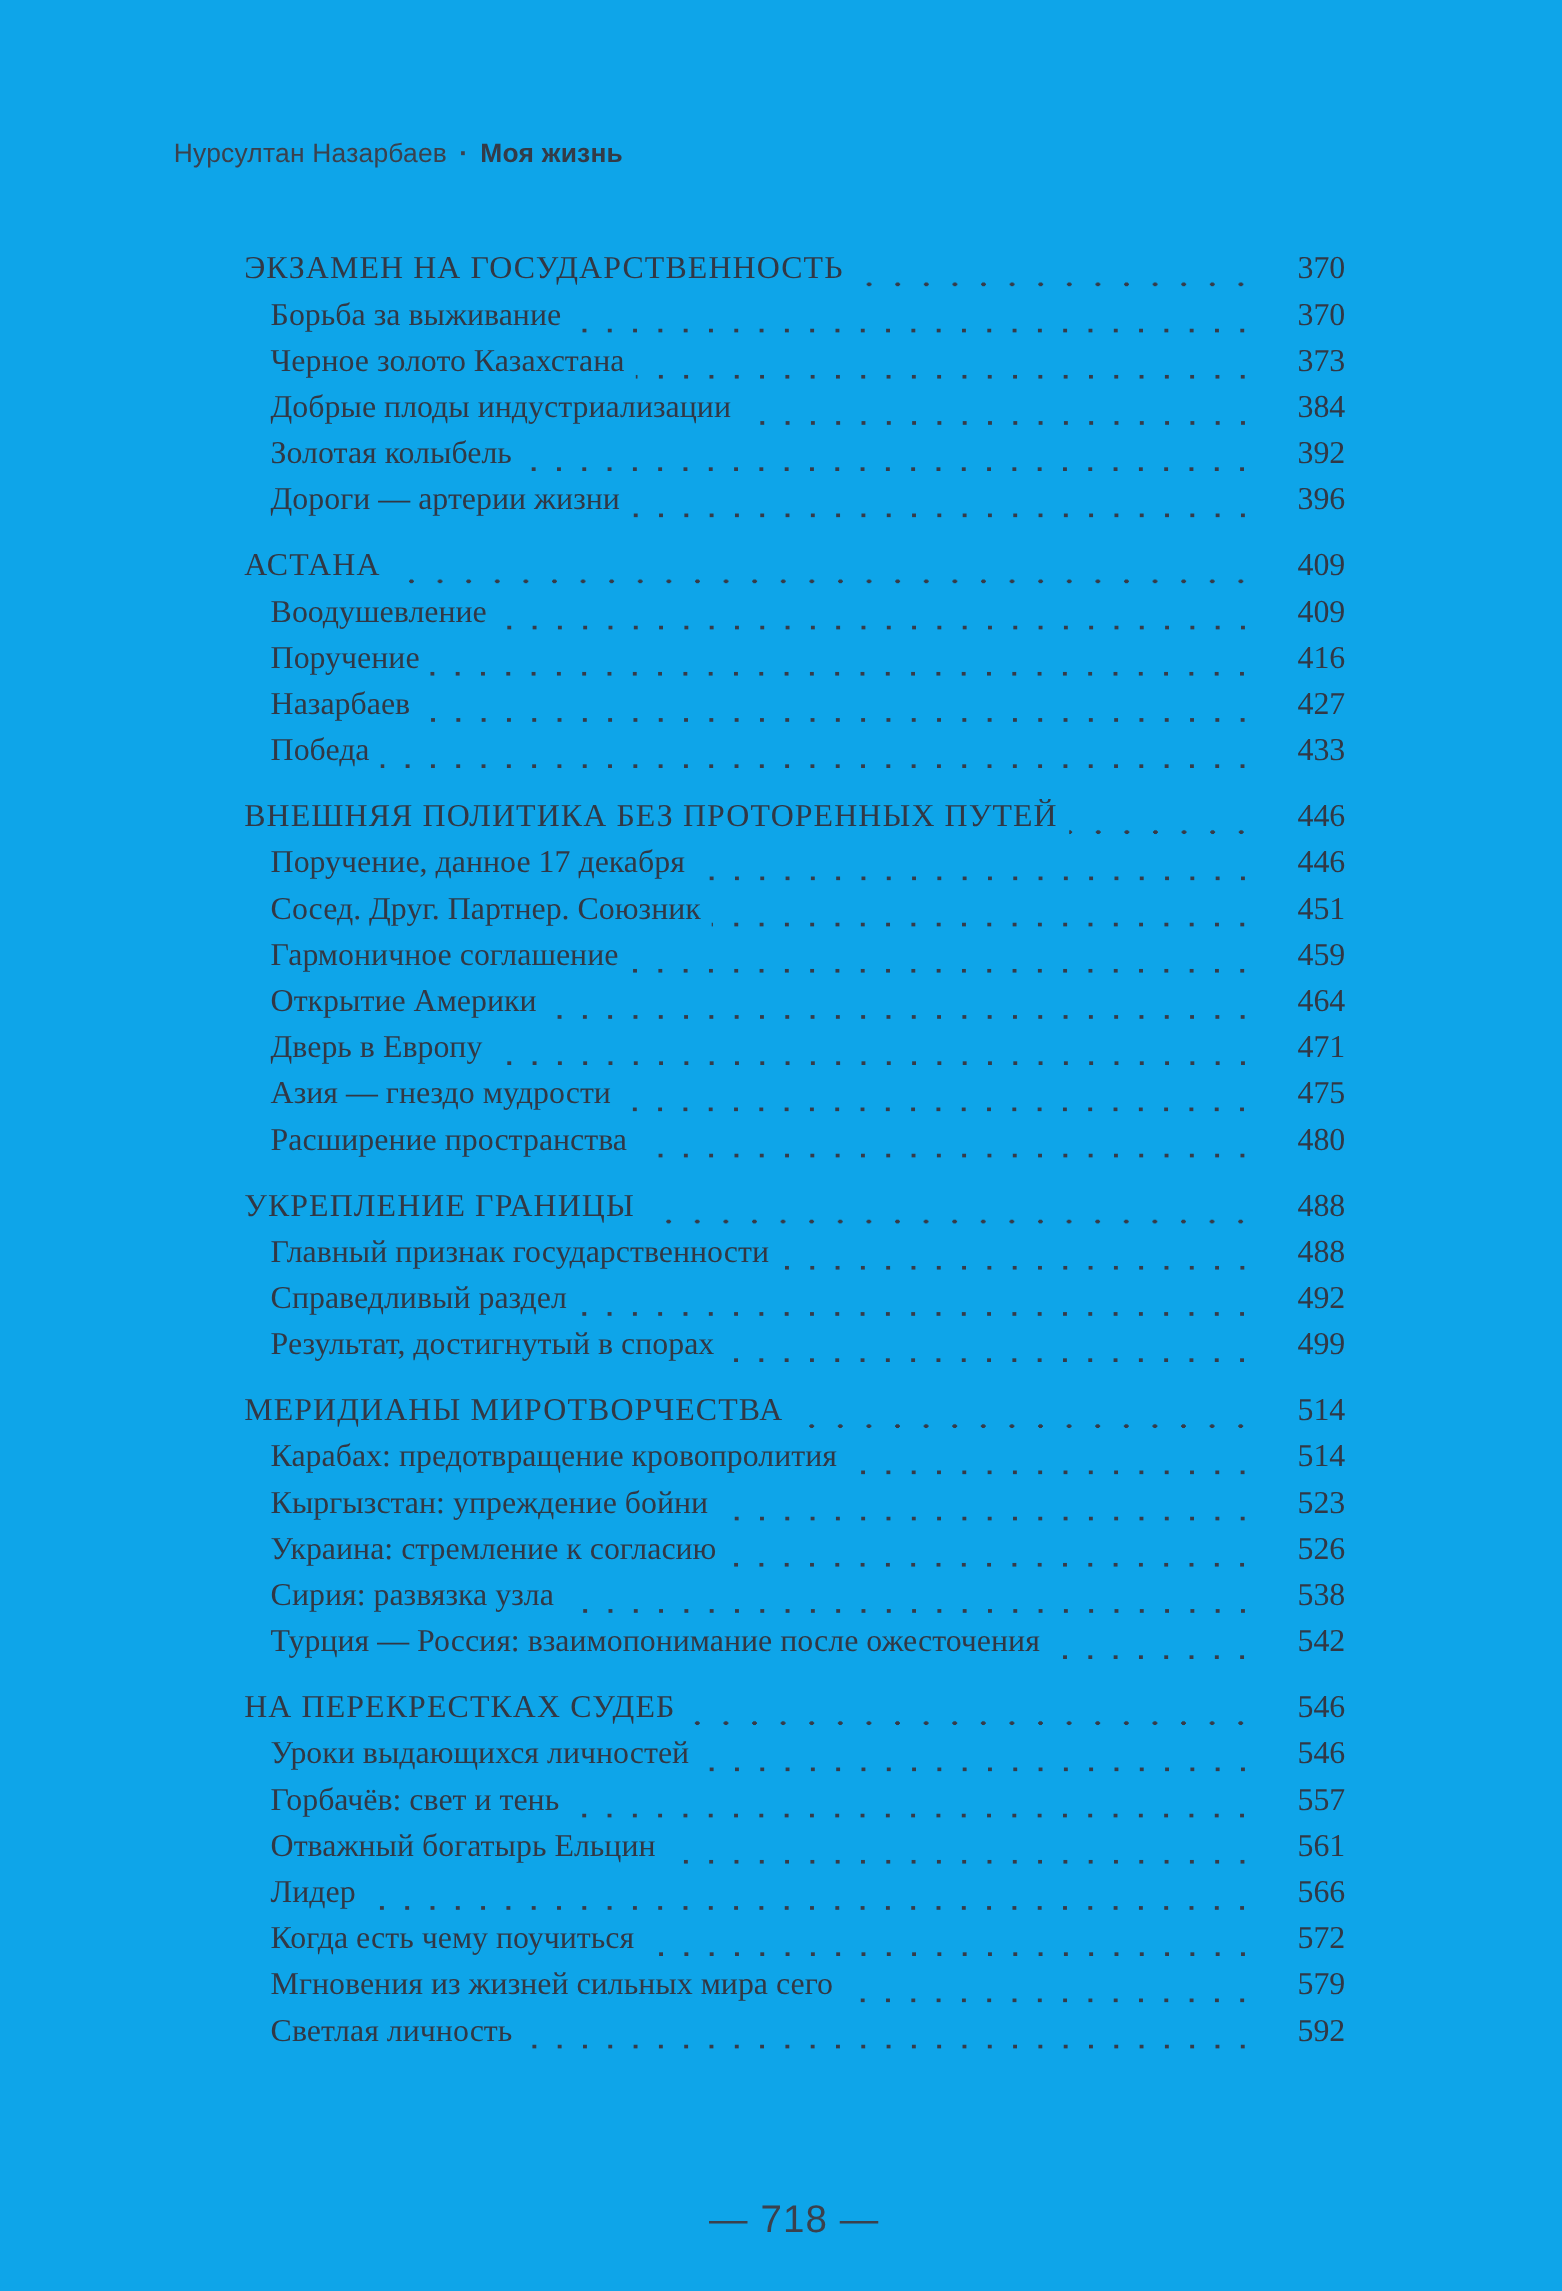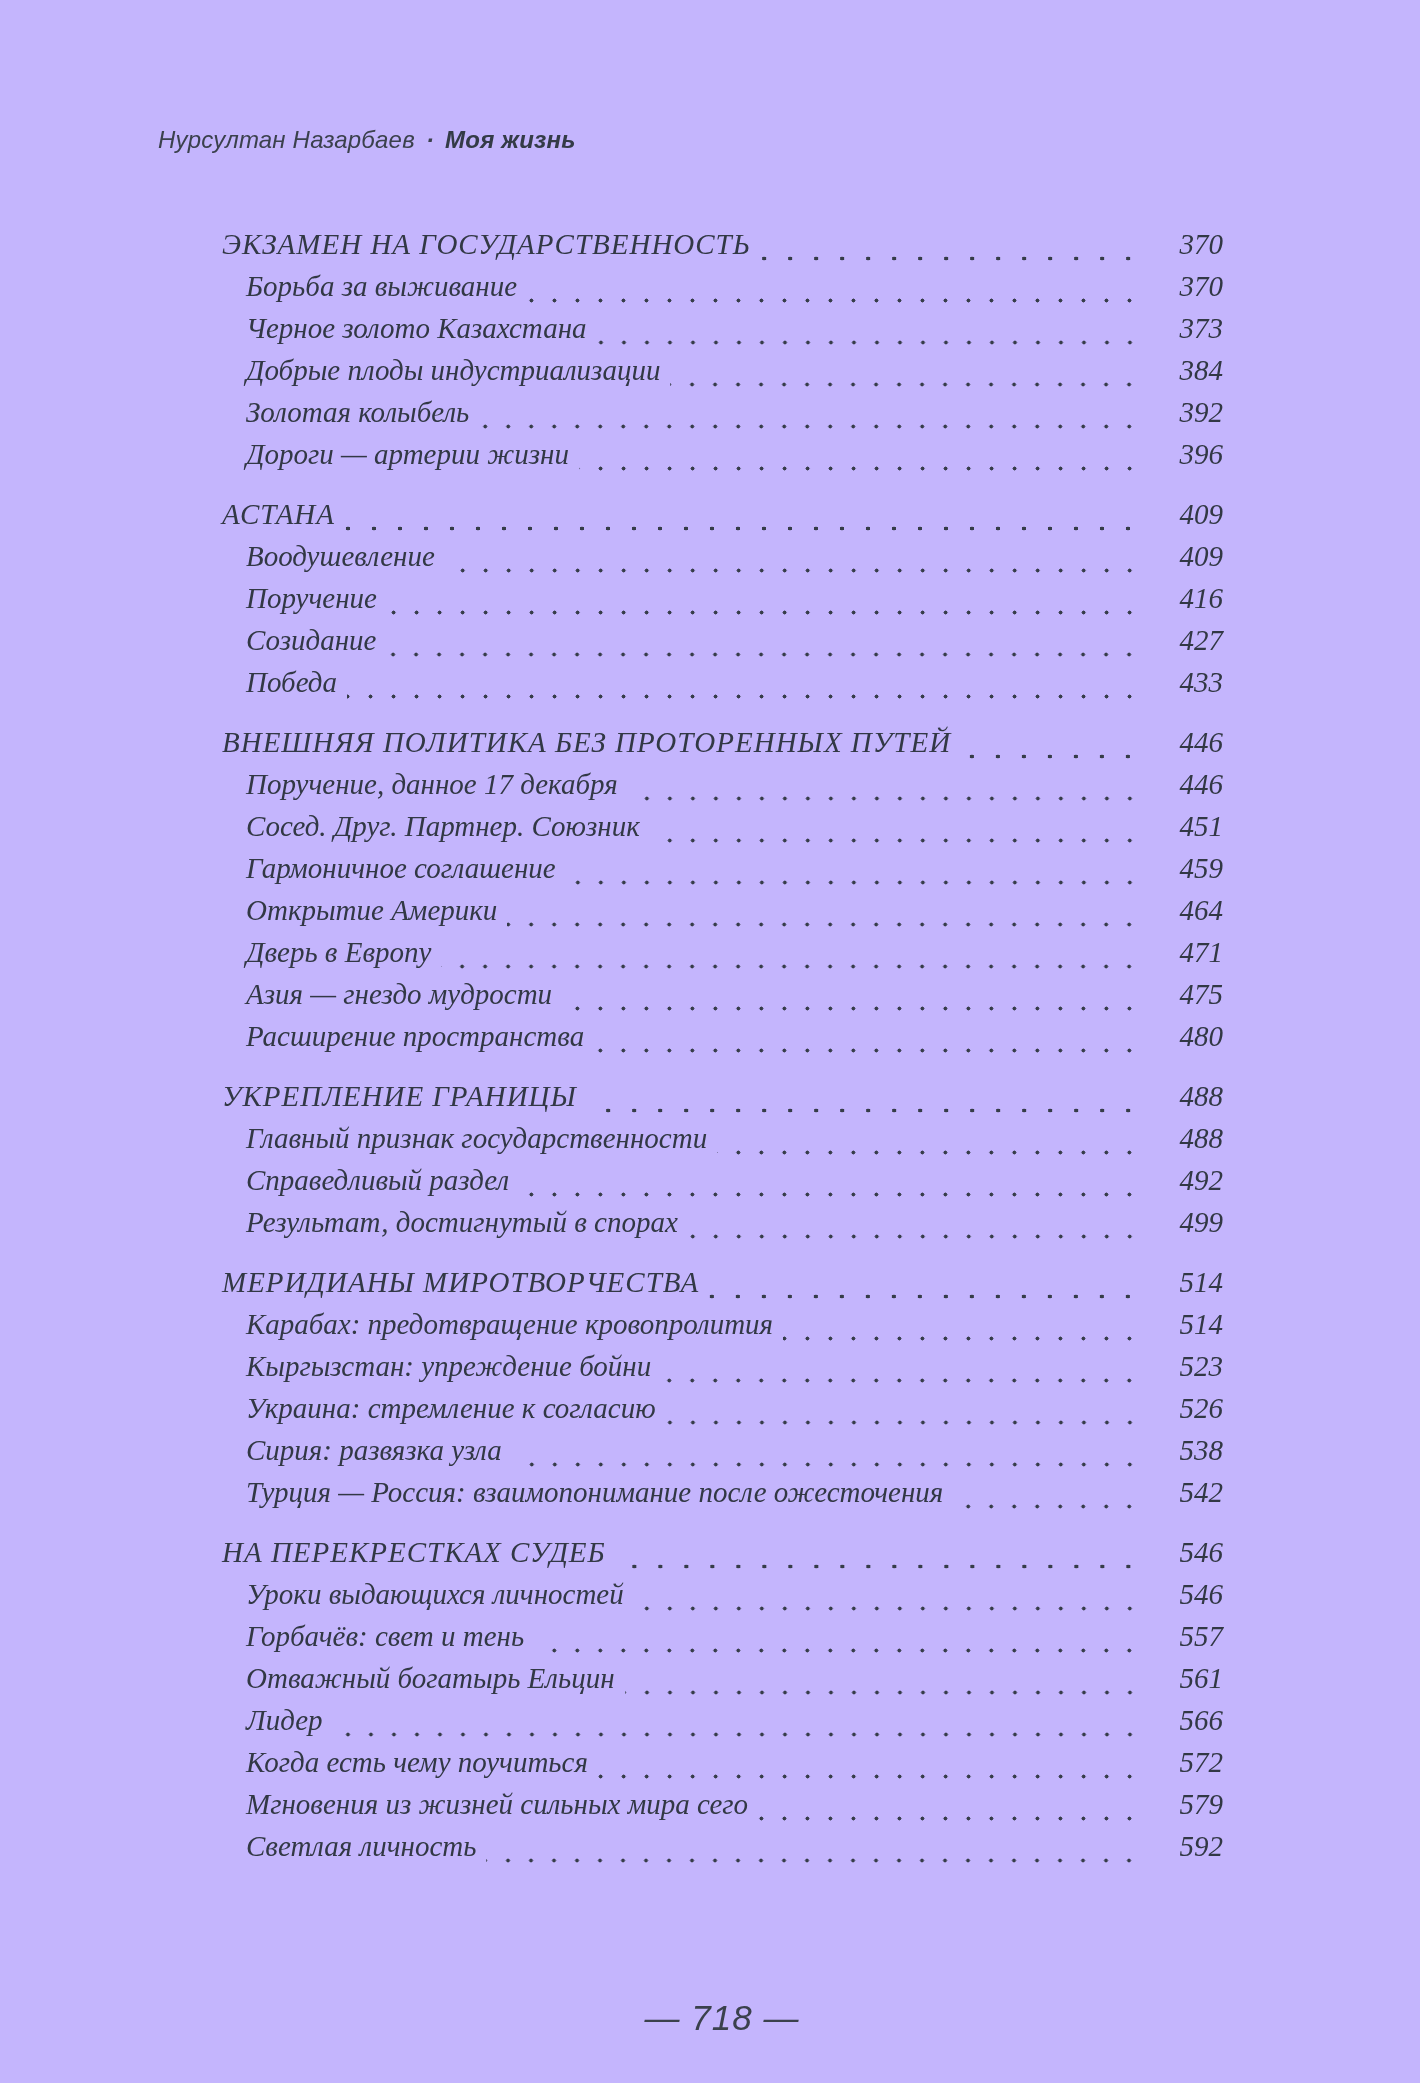--- a/index.html
+++ b/index.html
@@ -9,22 +9,21 @@
   }
   body {
     width: 1420px;
     height: 2083px;
     position: relative;
     overflow: hidden;
   }
   .page {
     position: absolute;
     inset: 0;
-    background: #c4b5fd;
-    font-style: italic;
+    background: #0ea5e9;
   }
 
   
   .running-header {
     position: absolute;
     left: 158px;
     top: 125px;
     font-family: "Liberation Sans", "DejaVu Sans", sans-serif;
     font-size: 24px;
     line-height: 30px;
@@ -155,21 +154,21 @@
     <span class="pagenum">409</span>
   </div>
 
   <div class="toc-row entry">
     <span class="title">Поручение</span>
     <span class="leader"></span>
     <span class="pagenum">416</span>
   </div>
 
   <div class="toc-row entry">
-    <span class="title">Созидание</span>
+    <span class="title">Назарбаев</span>
     <span class="leader"></span>
     <span class="pagenum">427</span>
   </div>
 
   <div class="toc-row entry">
     <span class="title">Победа</span>
     <span class="leader"></span>
     <span class="pagenum">433</span>
   </div>
 </div>

